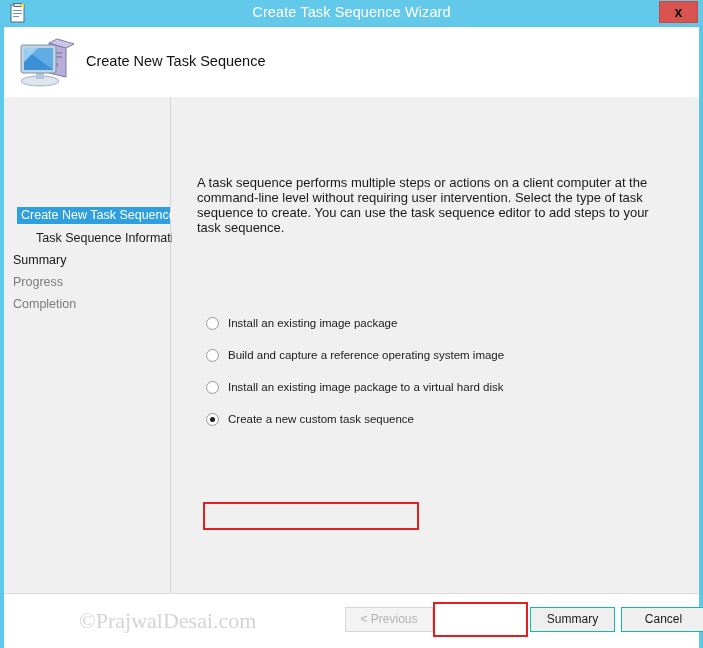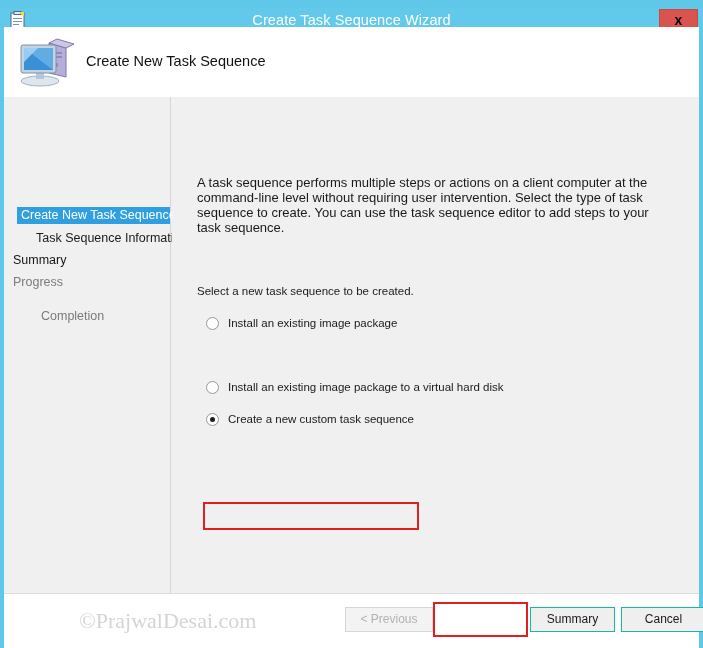--- a/index.html
+++ b/index.html
@@ -15,21 +15,21 @@
     width: 703px;
     height: 648px;
     background: #5fc8e8;
     overflow: hidden;
     box-sizing: border-box;
   }
 
   
   #titlebar {
     position: absolute;
-    left: 0; top: 8px;
+    left: 0; top: 0;
     width: 703px;
     height: 26px;
     background: #62c9ea;
   }
   #title-icon {
     position: absolute;
     left: 8px; top: 3px;
     width: 19px; height: 20px;
   }
   #title-text {
@@ -348,43 +348,46 @@
     <div id="sidebar">
 
       <div class="nav-item selected">Create New Task Sequence</div>
 
       <div class="nav-item sub" style="top:134px;">Task Sequence Informati</div>
 
       <div class="nav-item bold" style="top:156px;">Summary</div>
 
       <div class="nav-item dim" style="top:178px;">Progress</div>
 
-      <div class="nav-item dim" style="top:212px;margin-left:28px;">Completion</div>
+      <div class="nav-item dim" style="top:200px;">Completion</div>
 
       <div id="sb-scroll">
         <div id="sb-arrow-left" class="sb-arrow">‹</div>
         <div id="sb-thumb">
           <span id="sb-grip">|||</span>
         </div>
         <div id="sb-arrow-right" class="sb-arrow">›</div>
       </div>
     </div>
 
     <div id="main">
 
 
       <div id="description">A task sequence performs multiple steps or actions on a client computer at the command-line level without requiring user intervention. Select the type of task sequence to create. You can use the task sequence editor to add steps to your task sequence.</div>
 
-      <div id="select-prompt">Select a new task sequence to be created.</div>
 
       <div class="radio-row" style="top:216px;">
         <span class="radio-mark"></span>
         <span class="radio-label">Install an existing image package</span>
       </div>
 
+      <div class="radio-row" style="top:248px;">
+        <span class="radio-mark"></span>
+        <span class="radio-label">Build and capture a reference operating system image</span>
+      </div>
 
       <div class="radio-row" style="top:280px;">
         <span class="radio-mark"></span>
         <span class="radio-label">Install an existing image package to a virtual hard disk</span>
       </div>
 
       <div class="radio-row checked" style="top:312px;">
         <span class="radio-mark"></span>
         <span class="radio-label">Create a new custom task sequence</span>
       </div>

